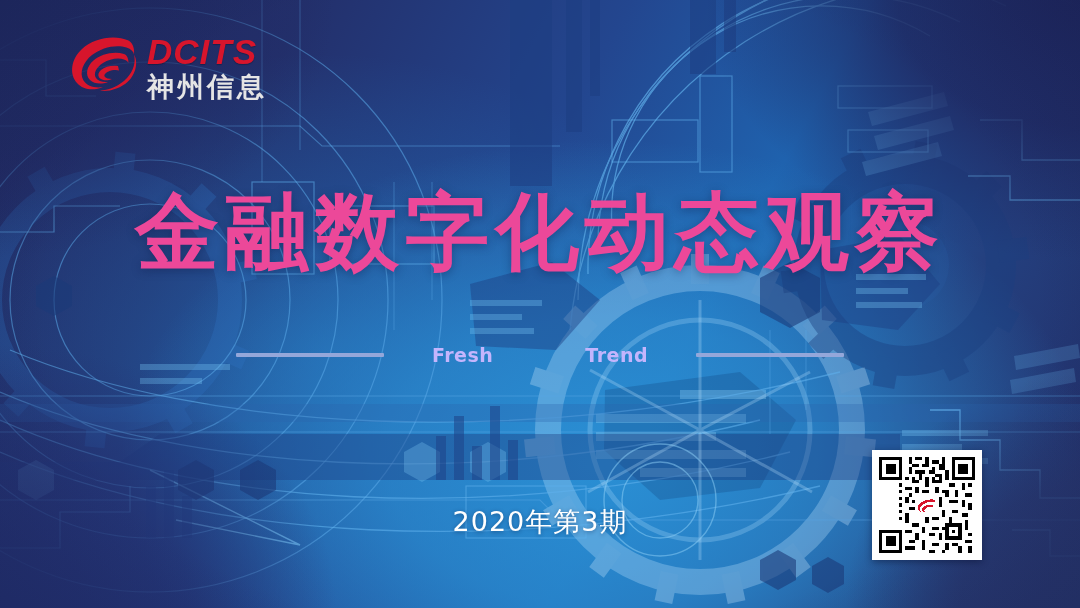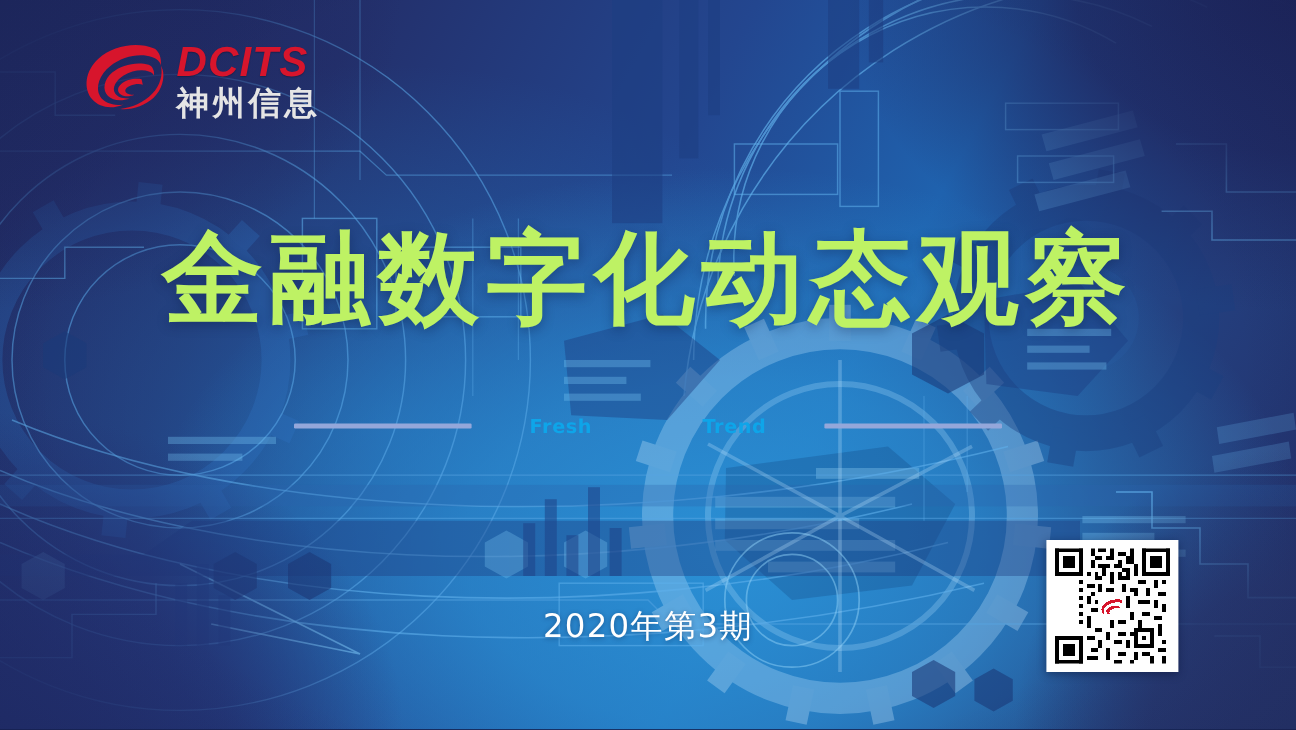--- a/index.html
+++ b/index.html
@@ -78,21 +78,21 @@
     font-family: "DejaVu Sans", "Liberation Sans", sans-serif;
   }
 
   
   .title {
     position: absolute;
     left: 0;
     right: 0;
     top: 188px;
     text-align: center;
-    color: #bef264;
+    color: #ec4899;
     font-size: 84px;
     font-weight: bold;
     letter-spacing: 6px;
     line-height: 1.06;
     font-family: "DejaVu Sans", "Liberation Sans", sans-serif;
     text-shadow: 0 2px 10px rgba(8,20,60,0.35);
     white-space: nowrap;
   }
 
   
@@ -115,22 +115,22 @@
     flex: none;
   }
   .tag-rule.left  { margin-right: 48px; }
   .tag-rule.right { margin-left: 48px; }
   .tag-words {
     display: flex;
     align-items: center;
     gap: 92px;
   }
   .tag-word {
-    color: #0ea5e9;
-    font-size: 16px;
+    color: #c4b5fd;
+    font-size: 19px;
     font-weight: bold;
     letter-spacing: 0.5px;
     font-family: "DejaVu Sans", "Liberation Sans", sans-serif;
     white-space: nowrap;
   }
 
   
   .issue {
     position: absolute;
     left: 0;

